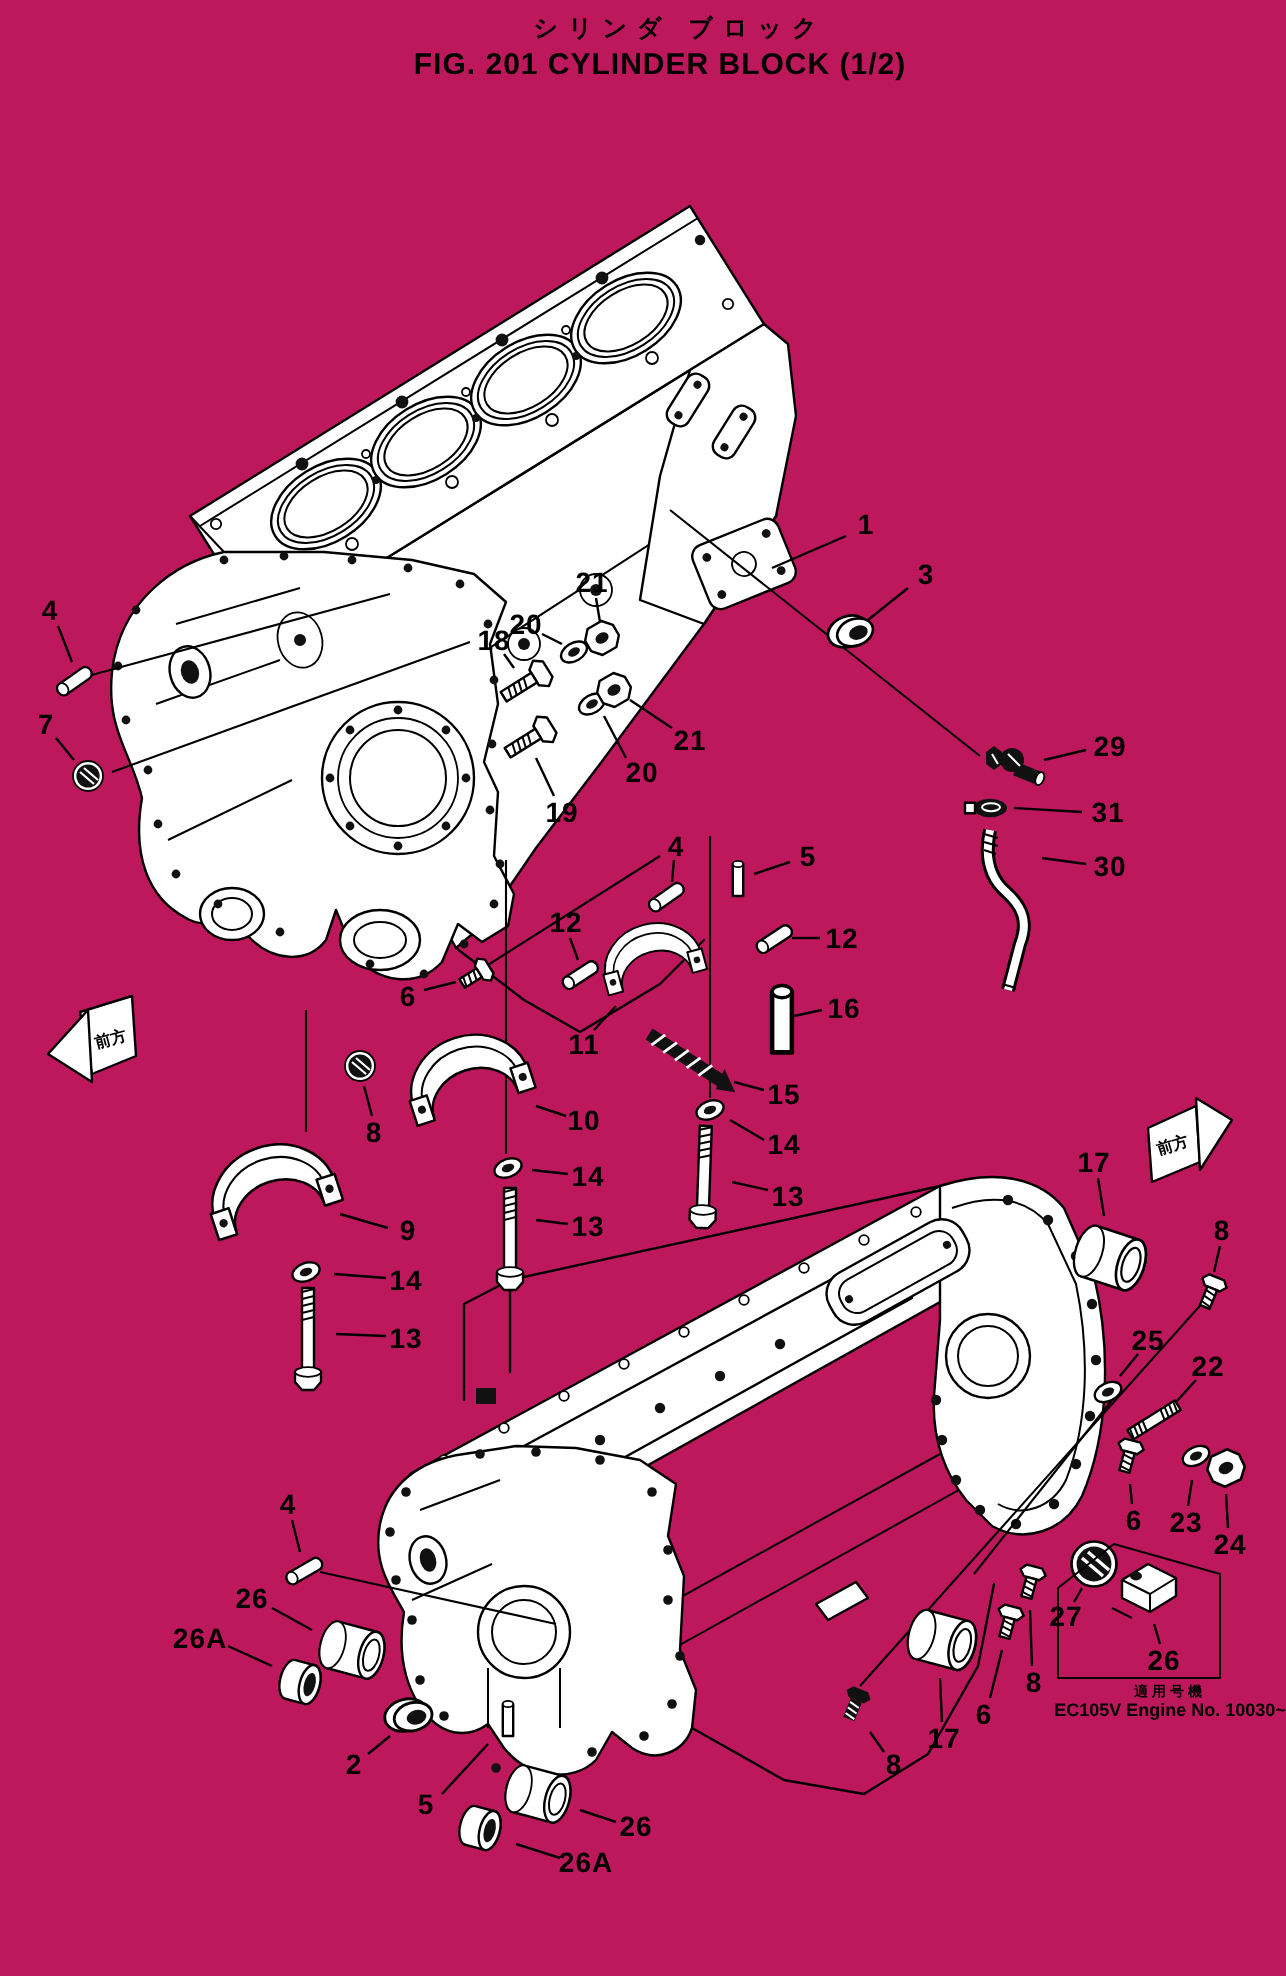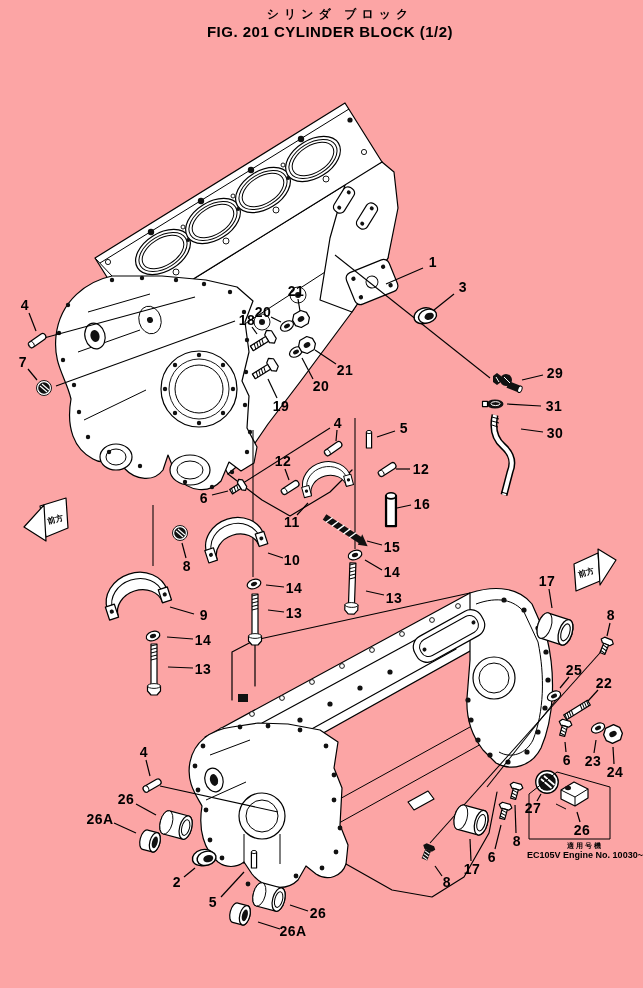--- a/index.html
+++ b/index.html
@@ -1,16 +1,16 @@
 <!DOCTYPE html>
 <html><head>
 <meta charset="utf-8">
 <style>
   html,body{margin:0;padding:0;background:#888;}
-  .page{position:relative;width:643px;height:988px;background:#fca5a5;margin:0 auto;overflow:hidden;
+  .page{position:relative;width:643px;height:988px;background:#be185d;margin:0 auto;overflow:hidden;
         font-family:"Liberation Sans",sans-serif;}
   svg{position:absolute;left:0;top:0;}
   .ln{fill:none;stroke:#000;stroke-width:1.2;stroke-linejoin:round;stroke-linecap:round;}
   .th{fill:none;stroke:#000;stroke-width:1;stroke-linejoin:round;}
   .fw{fill:#fff;stroke:#000;stroke-width:1.2;stroke-linejoin:round;}
   .dk{fill:#111;stroke:none;}
   .wk{fill:#fff;stroke:#000;stroke-width:0.9;}
   .callout{font:bold 14px "Liberation Sans",sans-serif;fill:#000;text-anchor:middle;dominant-baseline:central;letter-spacing:0.5px;}
   .leader{stroke:#000;stroke-width:1.2;}
   .construction{stroke:#000;stroke-width:1.05;}

